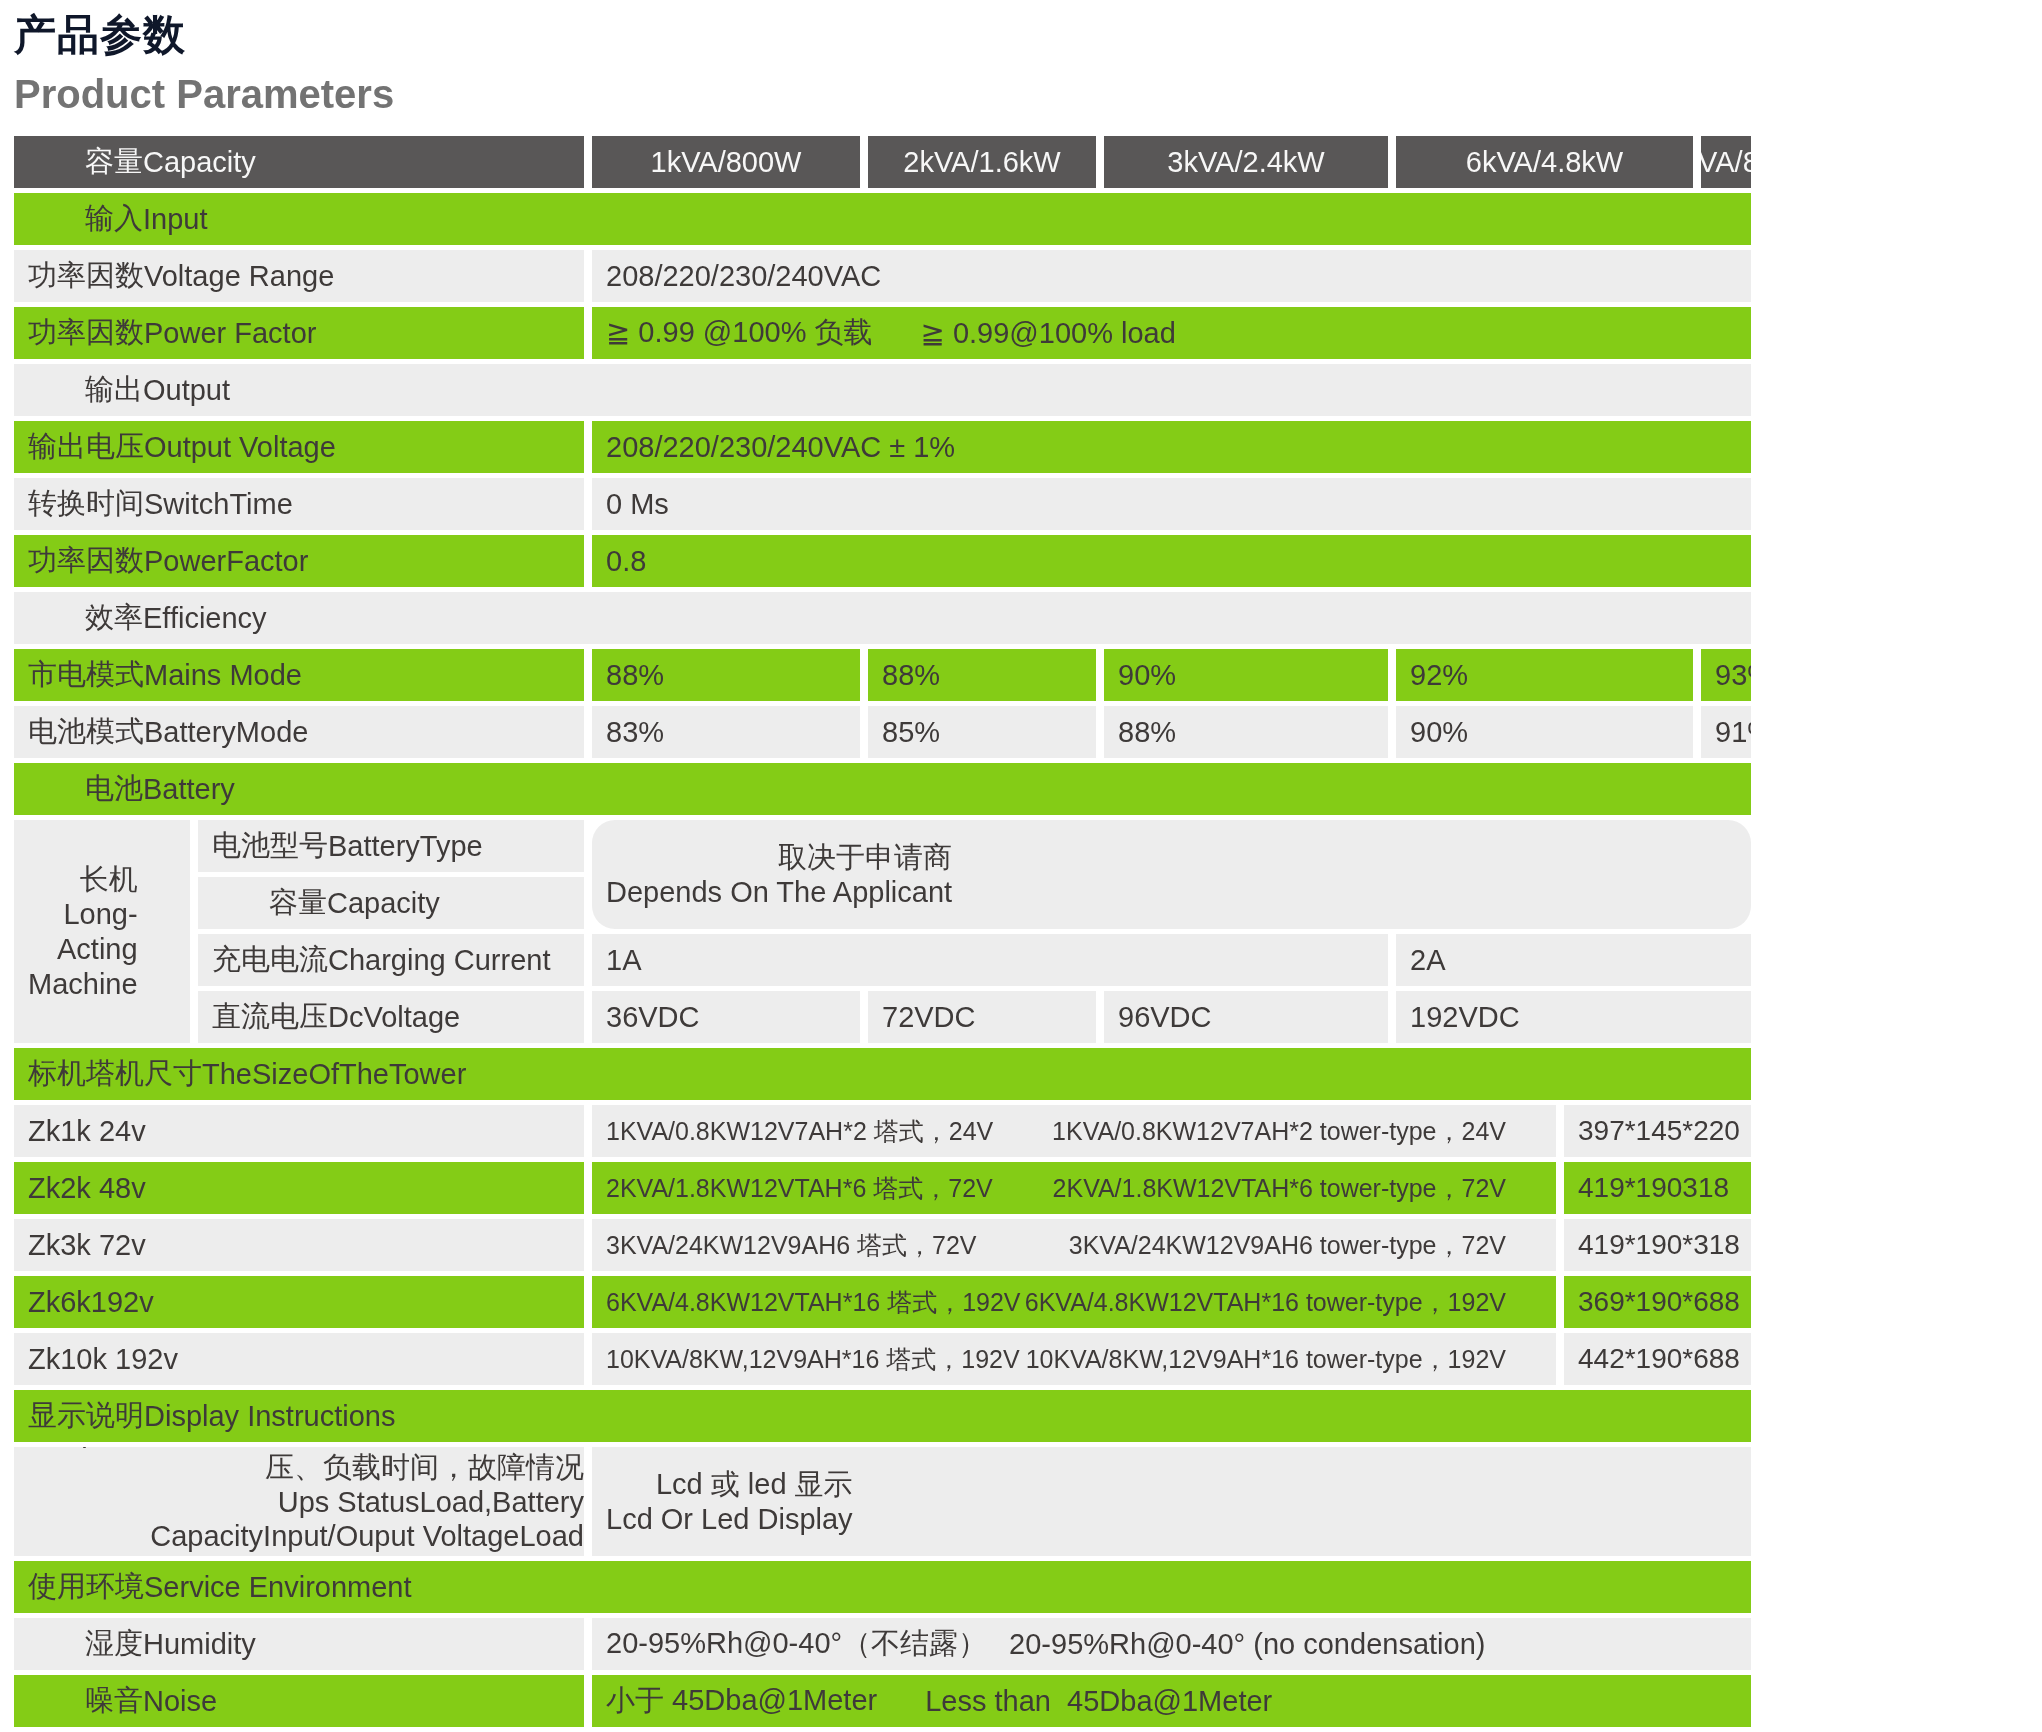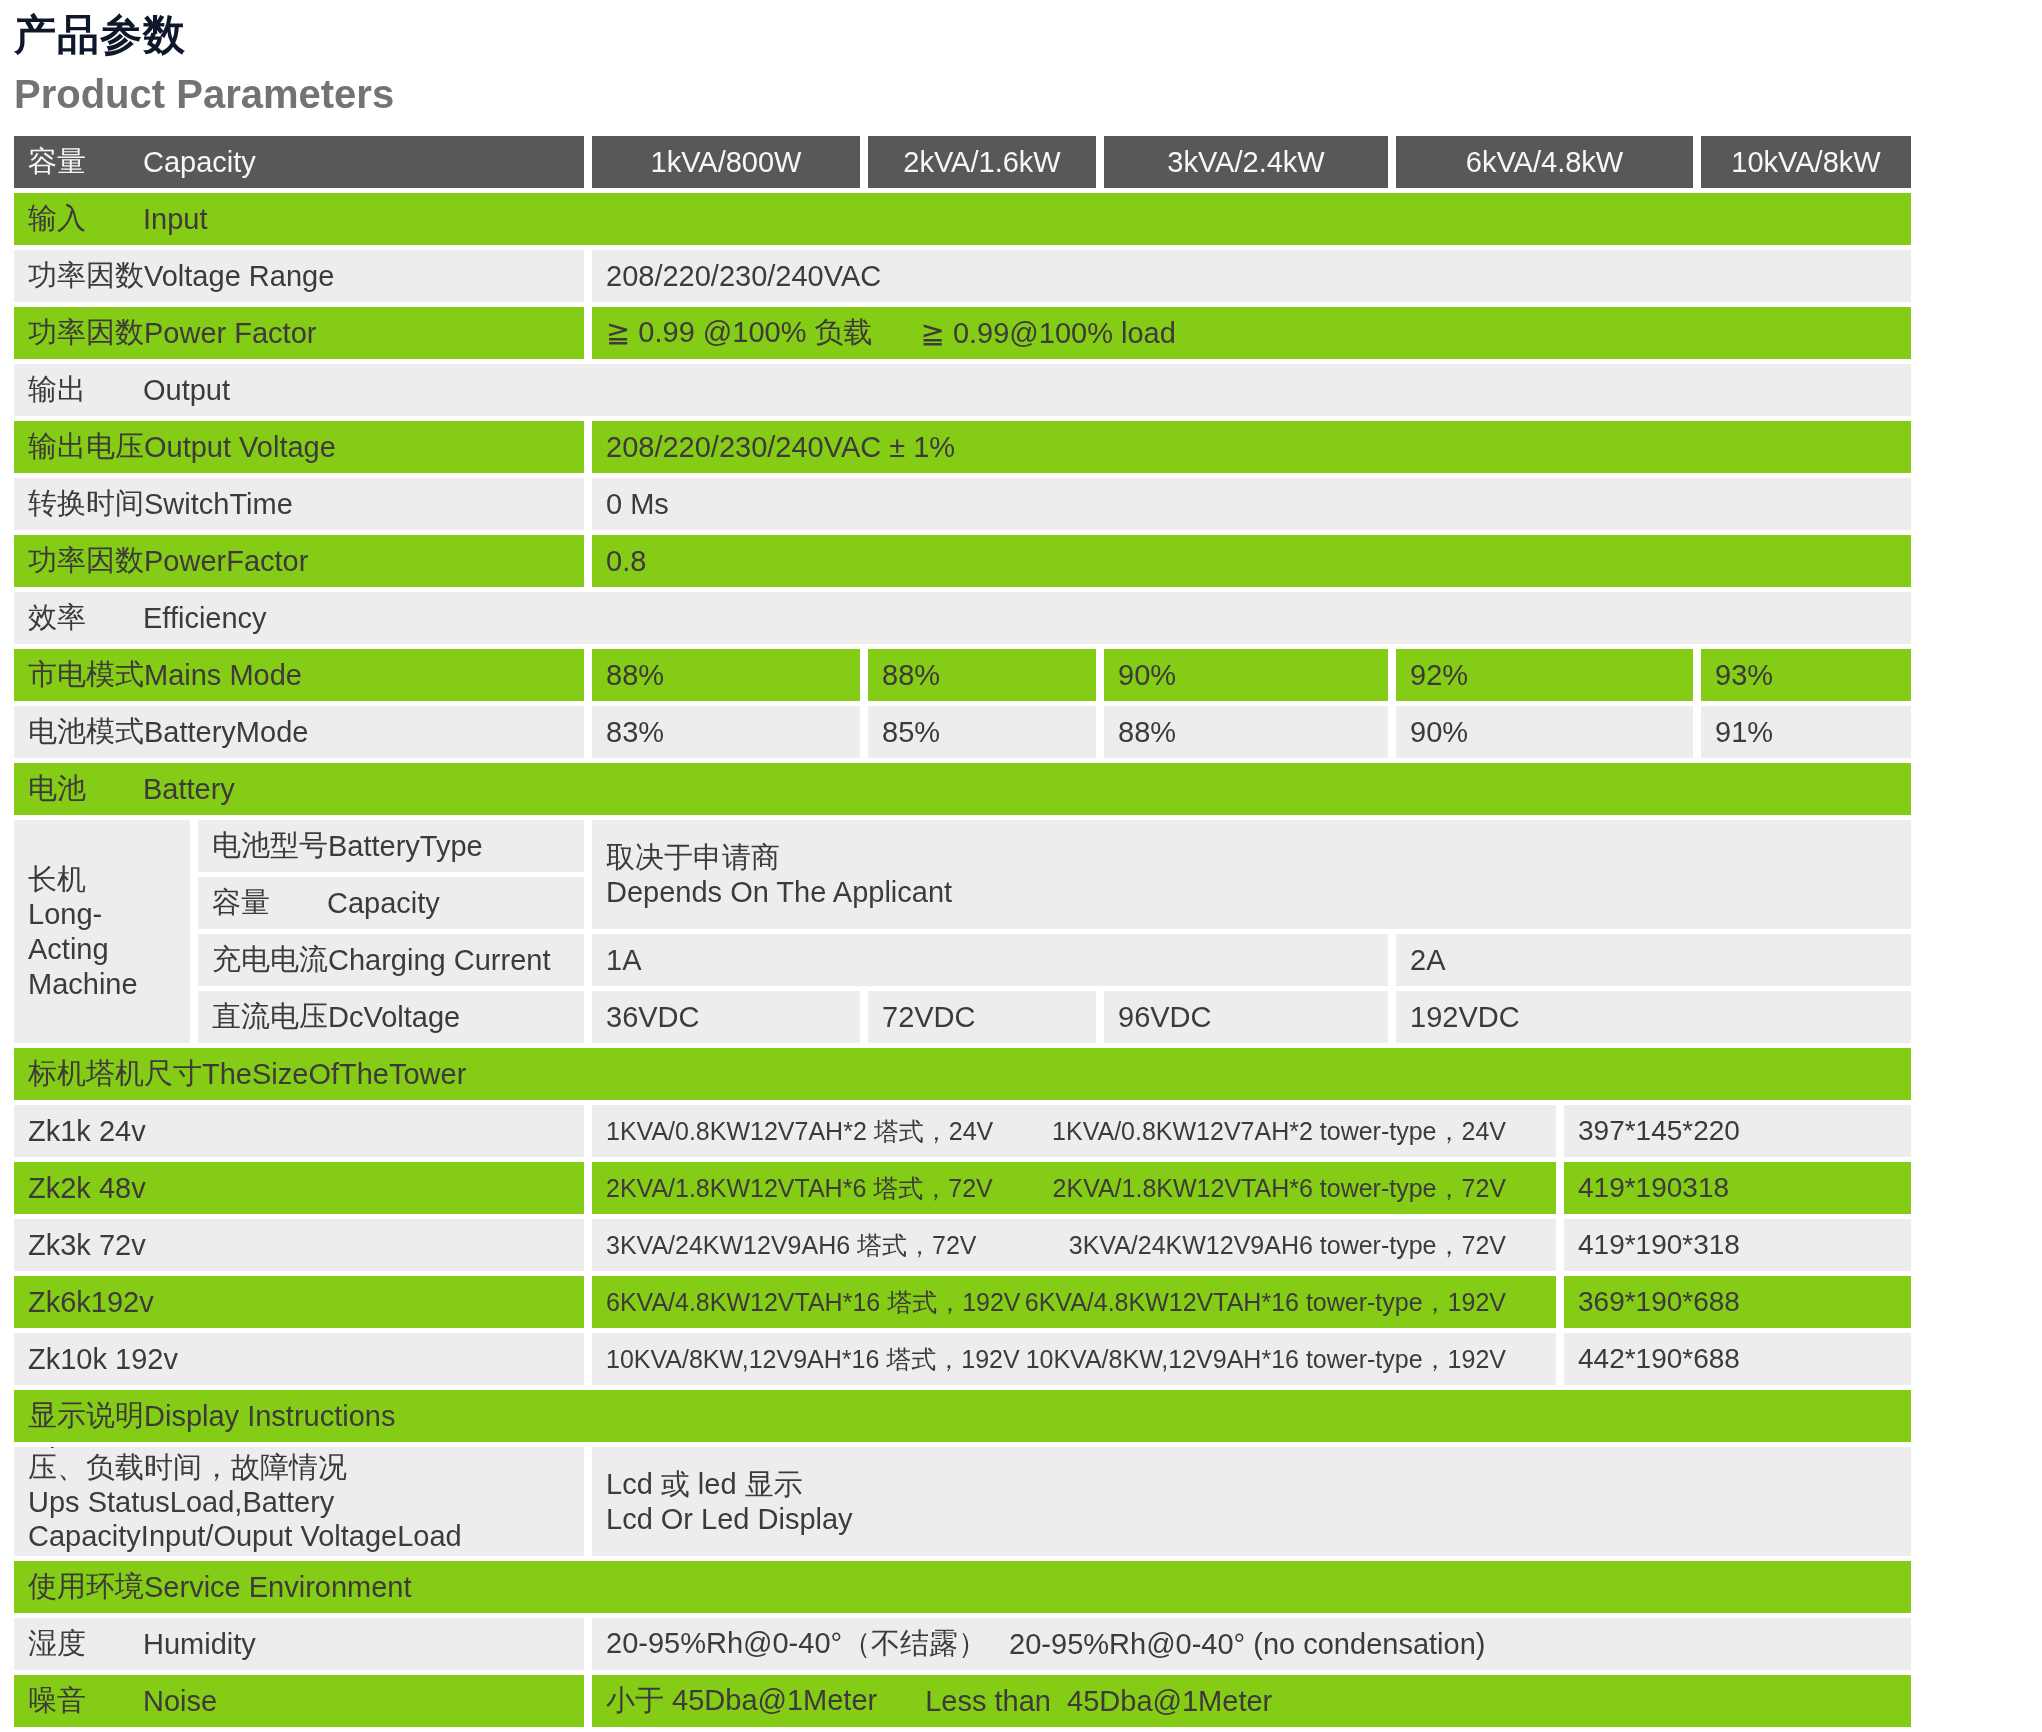--- a/index.html
+++ b/index.html
@@ -5,21 +5,21 @@
   html,body{margin:0;padding:0;background:#ffffff;}
   body{
     width:2042px;height:1732px;
     font-family:"Liberation Sans","DejaVu Sans",sans-serif;
     color:#3e3a39;
     -webkit-font-smoothing:antialiased;
   }
   .page{padding:6px 7px 0 14px;}
   .title-zh{font-size:42px;font-weight:bold;color:#0f172a;line-height:1.2;margin:4px 0 0 0;letter-spacing:1px;}
   .title-en{font-size:40px;font-weight:bold;color:#737373;line-height:1.1;margin:12px 0 0 0;}
-  .tbl{margin-top:20px;width:1897px;}
+  .tbl{margin-top:20px;width:1737px;text-align:right;}
   .row{display:grid;column-gap:8px;height:52px;margin-bottom:5px;}
   .g6{grid-template-columns:570px 268px 228px 284px 297px 1fr;}
   .g2{grid-template-columns:570px 1fr;}
   .g3{grid-template-columns:570px 964px 1fr;}
   .g1{grid-template-columns:1fr;}
   .row.lcd{height:109px;}
   .cell{display:flex;align-items:center;padding-left:14px;font-size:29px;overflow:hidden;}
   .gray{background:#84cc16;}
   .light{background:#ededed;}
   .hdr .cell{background:#595757;color:#f7f7f7;}
@@ -28,21 +28,21 @@
   .lbl-en{white-space:pre;}
   .pair .p-en{margin-left:48px;white-space:pre;}
   .pair.tight .p-en{margin-left:22px;}
   .pre{white-space:pre-line;line-height:1.2;}
   
   .bat{display:grid;grid-template-columns:176px 386px 268px 228px 284px 297px 1fr;
        grid-template-rows:52px 52px 52px 52px;gap:5px 8px;margin-bottom:5px;}
   .b-long{grid-row:1/5;grid-column:1;}
   .b-type-l{grid-row:1;grid-column:2;}
   .b-cap-l{grid-row:2;grid-column:2;}
-  .b-dep{grid-row:1/3;grid-column:3/8;}
+  .b-dep{grid-row:1/3;grid-column:3/8;border-radius:23px;}
   .b-chg-l{grid-row:3;grid-column:2;}
   .b-1a{grid-row:3;grid-column:3/6;}
   .b-2a{grid-row:3;grid-column:6/8;}
   .b-dc-l{grid-row:4;grid-column:2;}
   .b-36{grid-row:4;grid-column:3;}
   .b-72{grid-row:4;grid-column:4;}
   .b-96{grid-row:4;grid-column:5;}
   .b-192{grid-row:4;grid-column:6/8;}
   
   .desc{justify-content:space-between;padding-right:50px;font-size:25px;}

